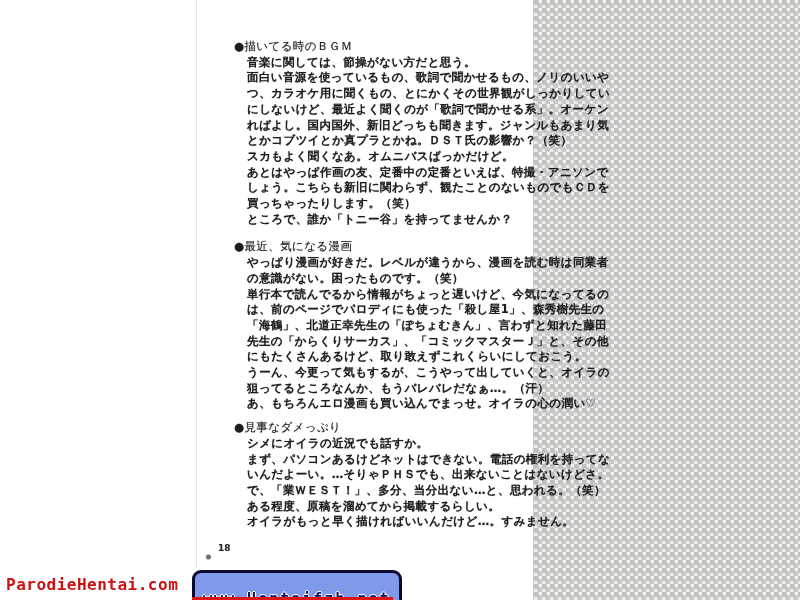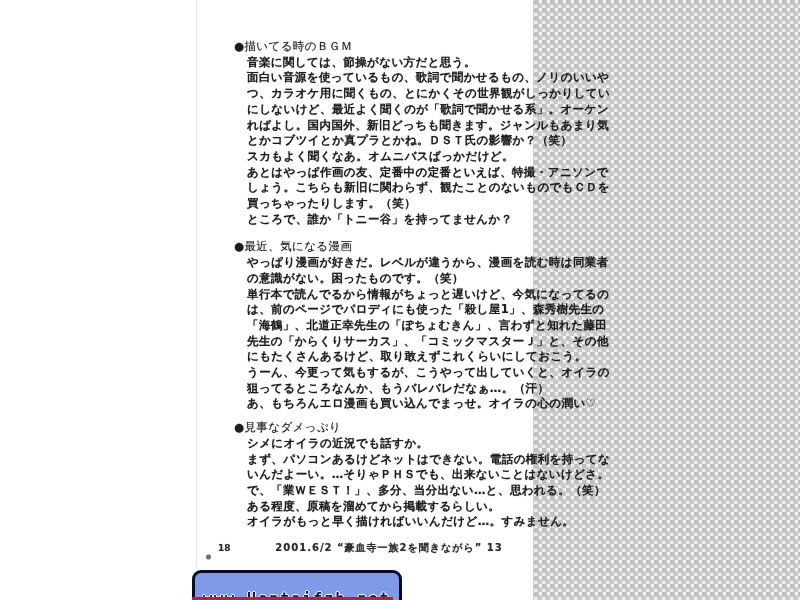--- a/index.html
+++ b/index.html
@@ -91,23 +91,23 @@
           <div class="line">まず、パソコンあるけどネットはできない。電話の権利を持ってな</div>
           <div class="line">いんだよーい。…そりゃＰＨＳでも、出来ないことはないけどさ。</div>
           <div class="line">で、「業ＷＥＳＴ！」、多分、当分出ない…と、思われる。（笑）</div>
           <div class="line">ある程度、原稿を溜めてから掲載するらしい。</div>
           <div class="line">オイラがもっと早く描ければいいんだけど…。すみません。</div>
         </div>
     </section>
   </div>
 
   <div class="pagenum">18</div>
-  <div class="footer-caption">2001.6/2 “豪血寺一族2を聞きながら” 13</div>
 
   <div class="smudge"></div>
 
+  <div class="wm-left">ParodieHentai.com</div>
 
   <div class="wm-badge">
     <span>www.Hentaifzh.net</span>
   </div>
   <div class="wm-underline"></div>
 
 </div>
 
 </body></html>

